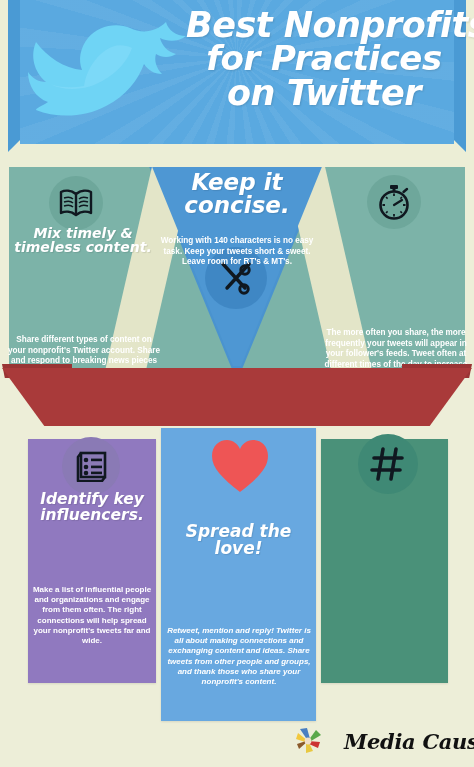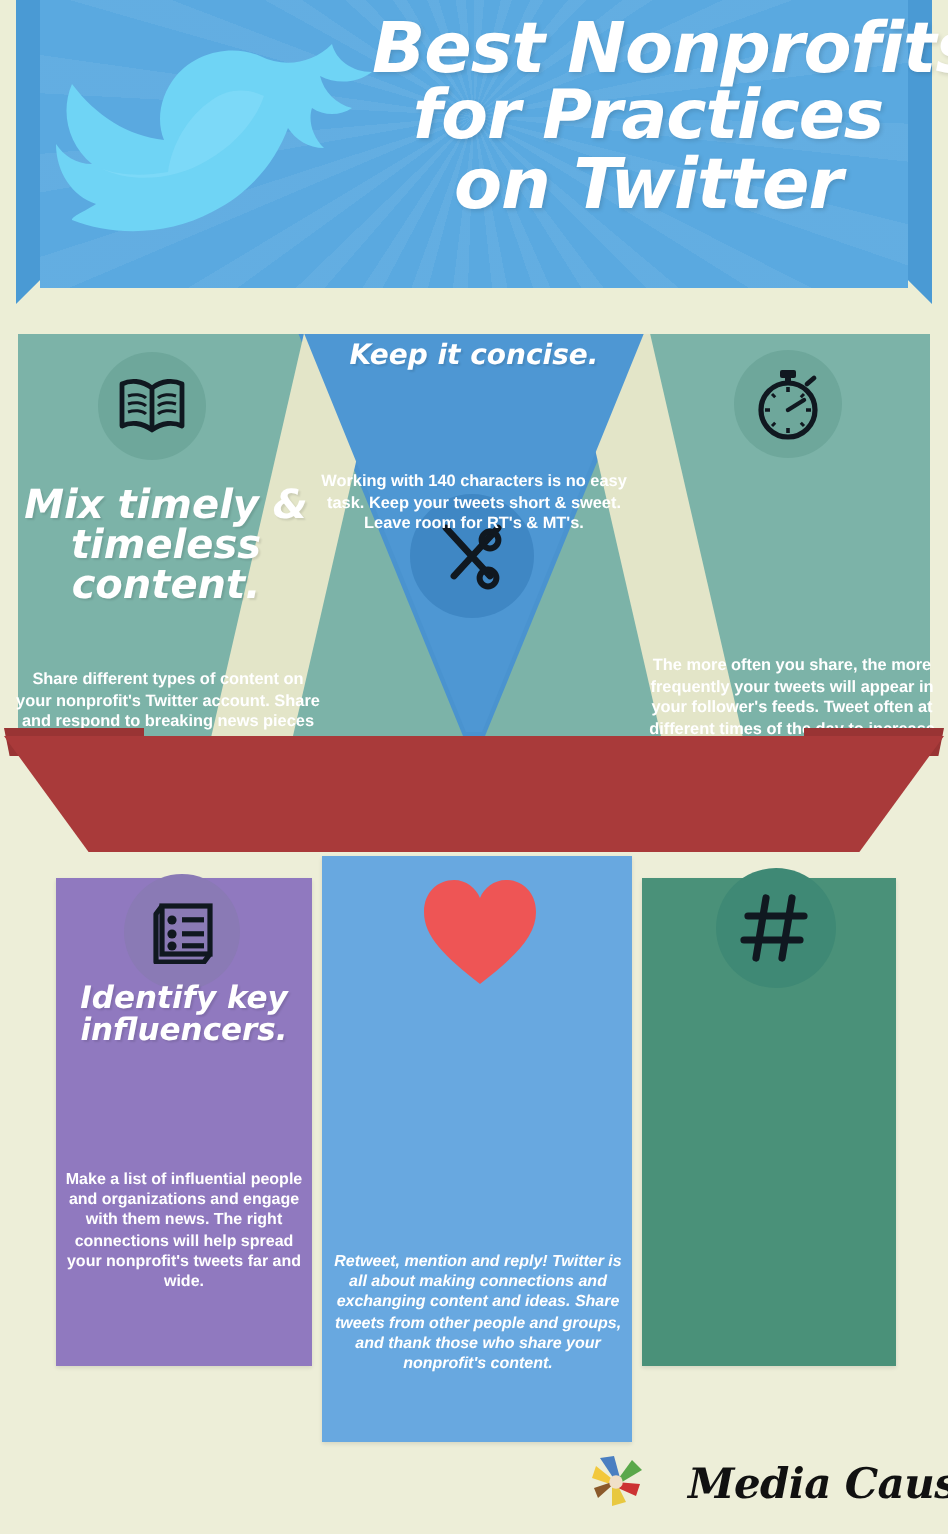--- a/index.html
+++ b/index.html
@@ -140,24 +140,24 @@
     color: #ffffff;
     font-family: "Liberation Sans", sans-serif;
     font-weight: bold;
     font-size: 8.2px;
     line-height: 1.28;
     text-align: center;
     margin-top: 40px;
   }
 
   
-  .h-mix   { left: 8px; top: 242px; width: 150px; font-size: 20px; }
+  .h-mix   { left: 8px; top: 226px; width: 150px; font-size: 14px; }
   .t-mix   { left: 8px; top: 295px; width: 152px; }
   
-  .h-keep  { left: 152px; top: 171px; width: 170px; font-size: 14px; }
+  .h-keep  { left: 152px; top: 171px; width: 170px; font-size: 23px; }
   .t-keep  { left: 160px; top: 196px; width: 154px; }
   
   .h-tweet { left: 322px; top: 231px; width: 146px; font-size: 19px; }
   .t-tweet { left: 322px; top: 288px; width: 148px; }
 
   
   .ribbon-wrap {
     position: absolute;
     left: 0; top: 364px;
     width: 474px; height: 64px;
@@ -319,22 +319,23 @@
       <path d="M13 3 L8 33 M26 3 L21 33 M4 12 H32 M2 24 H30" stroke="#101820" stroke-width="3.6" stroke-linecap="round"></path>
     </svg>
   </div>
 
   <svg class="heart" viewBox="0 0 60 56">
     <path fill="#ee5555" d="M30 54 C12 40 2 30 2 18 C2 8 9 2 17 2 C23 2 28 6 30 11
       C32 6 37 2 43 2 C51 2 58 8 58 18 C58 30 48 40 30 54 Z"></path>
   </svg>
 
   <div class="script-head h-ident">Identify key influencers.</div>
-  <div class="body-text t-ident">Make a list of influential people and organizations and engage with them news. The right connections will help spread your nonprofit's tweets far and wide.</div>
-
+  <div class="body-text t-ident">Make a list of influential people and organizations and engage from them often. The right connections will help spread your nonprofit's tweets far and wide.</div>
+
+  <div class="script-head h-love">Spread the love!</div>
   <div class="body-text t-love">Retweet, mention and reply! Twitter is all about making connections and exchanging content and ideas. Share tweets from other people and groups, and thank those who share your nonprofit's content.</div>
 
 
   <div class="logo">
     <svg class="logo-mark" viewBox="0 0 30 28">
       <path d="M14 14 L4 6 L2 12 L11 15 Z" fill="#f2c83c"></path>
       <path d="M14 14 L6 2 L13 1 L16 12 Z" fill="#4a7fc1"></path>
       <path d="M14 14 L22 3 L27 8 L17 14 Z" fill="#5aa84a"></path>
       <path d="M14 14 L26 15 L24 21 L15 17 Z" fill="#cc3333"></path>
       <path d="M14 14 L19 24 L12 26 L12 17 Z" fill="#e8c840"></path>

